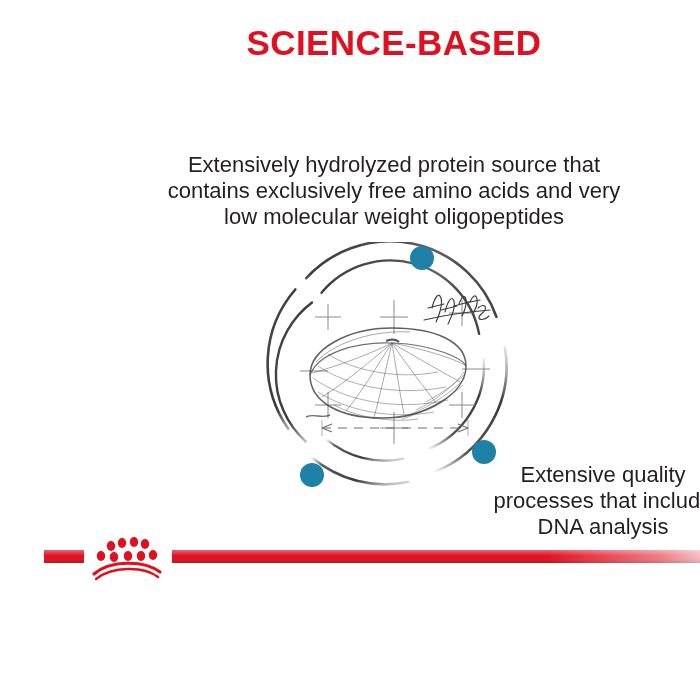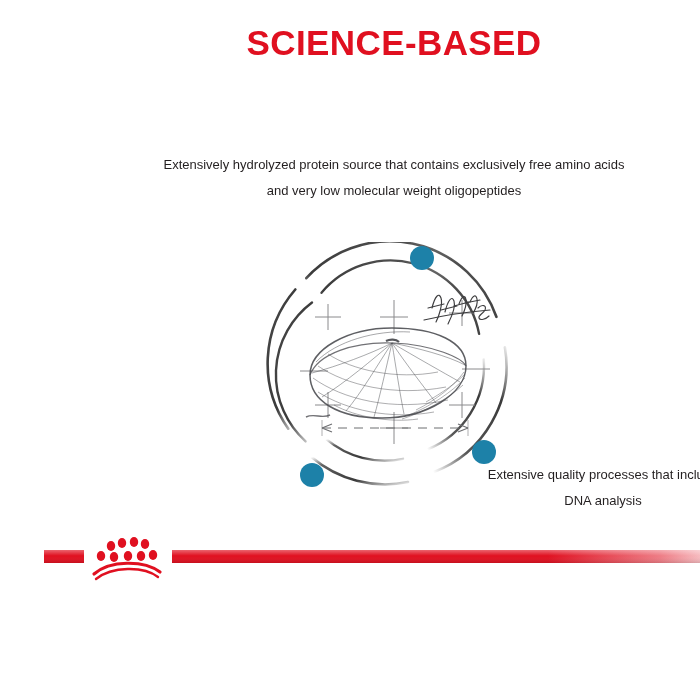--- a/index.html
+++ b/index.html
@@ -28,21 +28,21 @@
     font-weight:bold;
     font-size:35px;
     line-height:42px;
     letter-spacing:0.4px;
   }
 
   
   .para {
     position:absolute;
     color:#231f20;
-    font-size:13px;
+    font-size:22px;
     line-height:26px;
     text-align:center;
     font-weight:400;
   }
   .para-top {
     top:152px; left:110px; width:480px;
   }
   .para-left {
     top:462px; left:18px; width:254px;
   }

